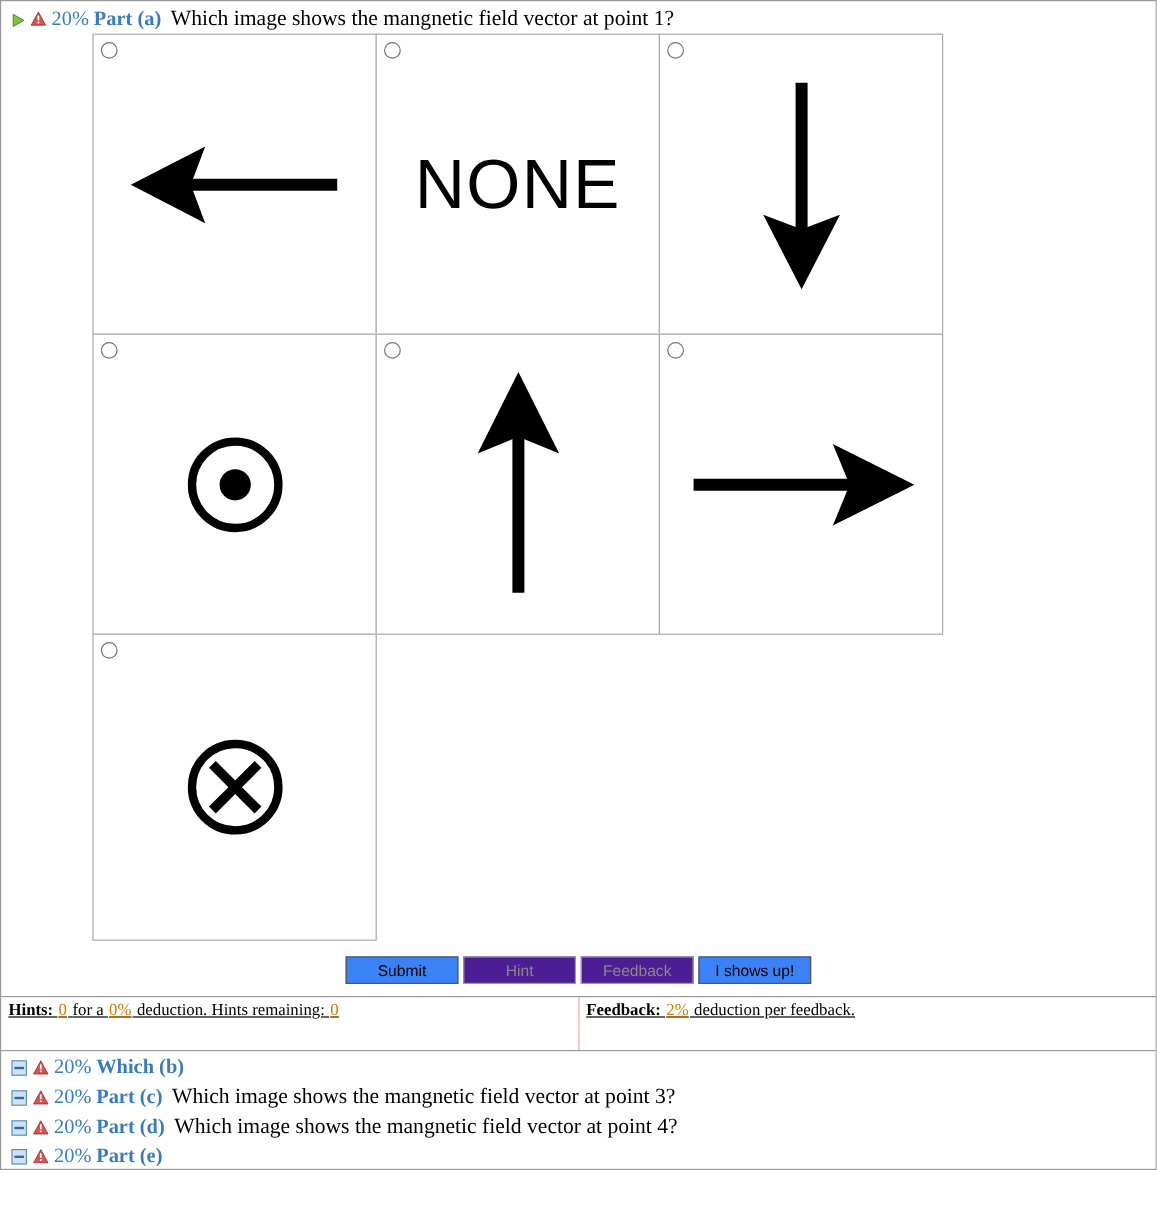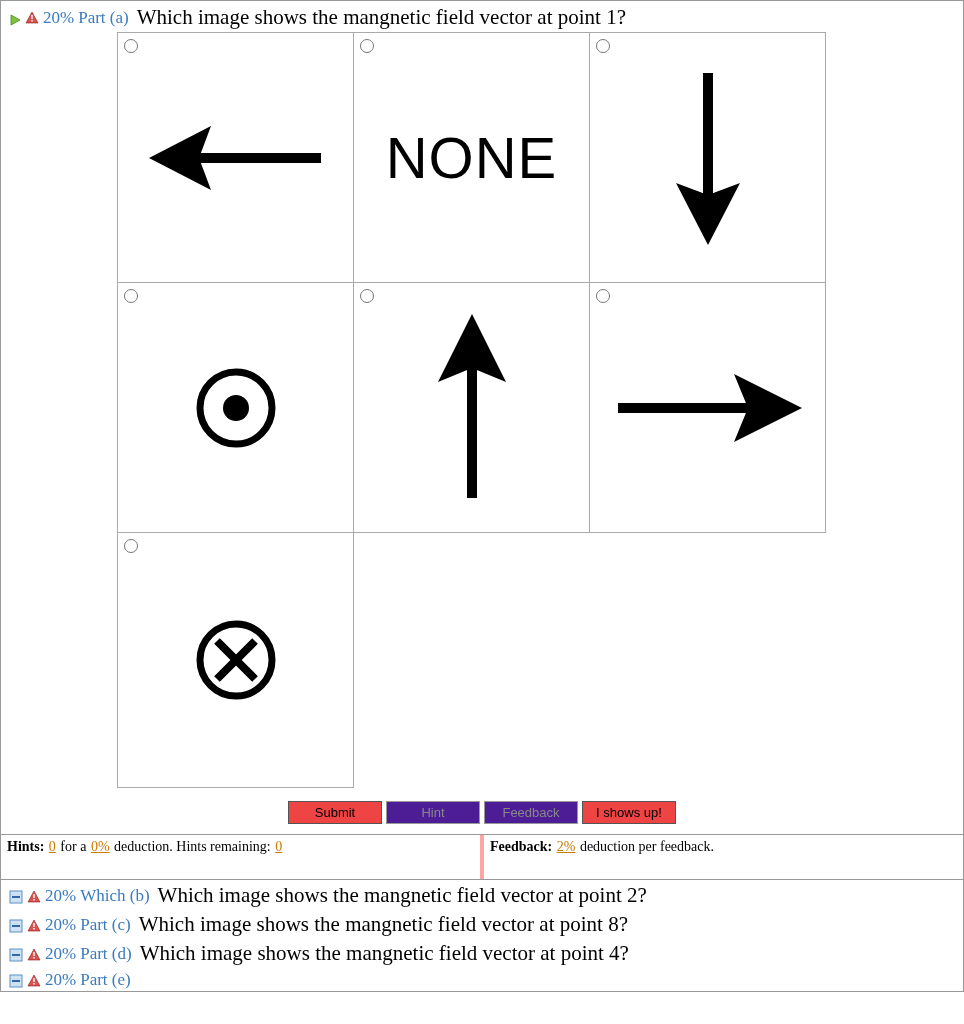--- a/index.html
+++ b/index.html
@@ -3,36 +3,36 @@
 <meta charset="utf-8">
 <style>
   * { box-sizing: border-box; margin: 0; padding: 0; }
   body { font-family: Georgia, 'Times New Roman', serif; font-size: 16px; background: #fff; width: 964px; }
   .main-container { border: 1px solid #999; }
   .part-header { padding: 4px 8px 2px 8px; display: flex; align-items: center; gap: 4px; }
   .triangle-icon { width: 12px; height: 12px; display: inline-block; }
   .warning-icon { width: 14px; height: 14px; display: inline-block; }
   .collapse-icon { width: 14px; height: 14px; display: inline-block; }
   .percent-label { color: #3a7bbf; font-weight: normal; font-size: 17px; }
-  .part-label { color: #3a7bbf; font-weight: normal; font-size: 17px; }
-  .question-text { font-size: 21px; color: #000; margin-left: 4px; }
-  .options-area { padding: 0 0 10px 116px; }
+  .part-label { color: #3a7bbf; font-weight: bold; font-size: 17px; }
+  .question-text { font-size: 18px; color: #000; margin-left: 4px; }
+  .options-area { padding: 0 0 10px 76px; }
   .options-grid { display: flex; flex-wrap: wrap; width: 711px; }
   .option-cell { width: 237px; height: 251px; border: 1px solid #aaa; position: relative; background: #fff; margin-right: -1px; margin-bottom: -1px; }
   .option-cell.row3 { height: 256px; }
   .radio-wrap { position: absolute; top: 6px; left: 6px; }
   .radio-wrap input { width: 14px; height: 14px; }
   .option-content { width: 100%; height: 100%; display: flex; align-items: center; justify-content: center; }
   .none-text { font-family: Arial, Helvetica, sans-serif; font-size: 58px; font-weight: 400; letter-spacing: 1px; }
   .actions-wrap { padding: 4px 0 10px 0; text-align:center; }
-  .btn { font-family: Arial, sans-serif; font-size: 13px; padding: 3px 0; width: 94px; border: 1px solid #555; background: #ef4444; cursor: pointer; }
+  .btn { font-family: Arial, sans-serif; font-size: 13px; padding: 3px 0; width: 94px; border: 1px solid #555; background: #3b82f6; cursor: pointer; }
   .btn.disabled { background: #4c1d95; color: #888; border-color: #999; }
   .info-row { display: flex; border-top: 1px solid #999; }
-  .info-cell { flex: 1; padding: 4px 6px 24px 6px; font-size: 14px; }
-  .info-cell + .info-cell { border-left: 4px solid #fca5a5; }
+  .info-cell { flex: 1; padding: 4px 6px 24px 6px; font-size: 14px; text-decoration: underline; }
+  .info-cell + .info-cell { border-left: 1px solid #fca5a5; }
   .info-label { font-weight: bold; }
   .underline-val { text-decoration: underline; color: #cc7a00; padding: 0 1px; }
   .other-parts { border-top: 1px solid #999; }
   .other-part-row { padding: 3px 8px 1px 8px; display: flex; align-items: center; gap: 4px; font-size: 17px; }
 </style>
 </head>
 <body>
 
 <div class="main-container">
 
@@ -163,39 +163,38 @@
       </span>
       <span class="warning-icon">
         <svg viewBox="0 0 14 14">
             <polygon points="7,1 13,12 1,12" fill="#d9534f" stroke="#8b1a1a" stroke-width="0.6"></polygon>
             <rect x="6.3" y="4" width="1.4" height="4" fill="#fff"></rect>
             <rect x="6.3" y="9" width="1.4" height="1.5" fill="#fff"></rect>
           </svg>
       </span>
       <span class="percent-label">20%</span>
       <span class="part-label">Which (b)</span>
-      <span class="question-text">Which image shows the mangnetic field vector at point 2?</span>
     </div>
     <div class="other-part-row">
       <span class="collapse-icon">
         <svg viewBox="0 0 14 14">
             <rect x="1" y="1" width="12" height="12" fill="#cfe2f3" stroke="#5a8fc2"></rect>
             <rect x="3" y="6" width="8" height="2" fill="#3366a3"></rect>
           </svg>
       </span>
       <span class="warning-icon">
         <svg viewBox="0 0 14 14">
             <polygon points="7,1 13,12 1,12" fill="#d9534f" stroke="#8b1a1a" stroke-width="0.6"></polygon>
             <rect x="6.3" y="4" width="1.4" height="4" fill="#fff"></rect>
             <rect x="6.3" y="9" width="1.4" height="1.5" fill="#fff"></rect>
           </svg>
       </span>
       <span class="percent-label">20%</span>
       <span class="part-label">Part (c)</span>
-      <span class="question-text">Which image shows the mangnetic field vector at point 8?</span>
+      <span class="question-text">Which image shows the mangnetic field vector at point 3?</span>
     </div>
     <div class="other-part-row">
       <span class="collapse-icon">
         <svg viewBox="0 0 14 14">
             <rect x="1" y="1" width="12" height="12" fill="#cfe2f3" stroke="#5a8fc2"></rect>
             <rect x="3" y="6" width="8" height="2" fill="#3366a3"></rect>
           </svg>
       </span>
       <span class="warning-icon">
         <svg viewBox="0 0 14 14">

